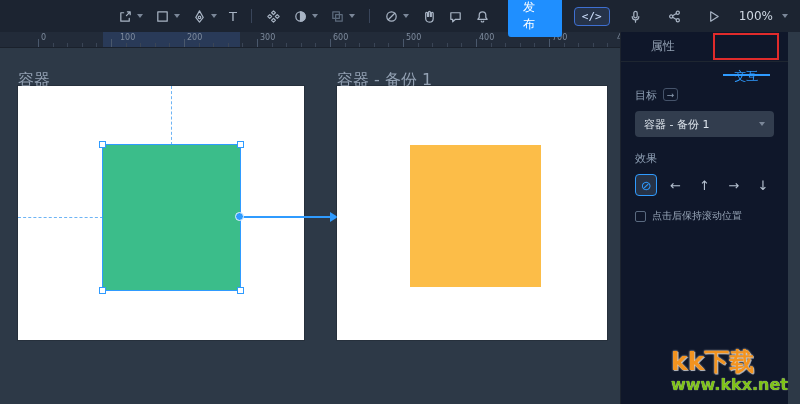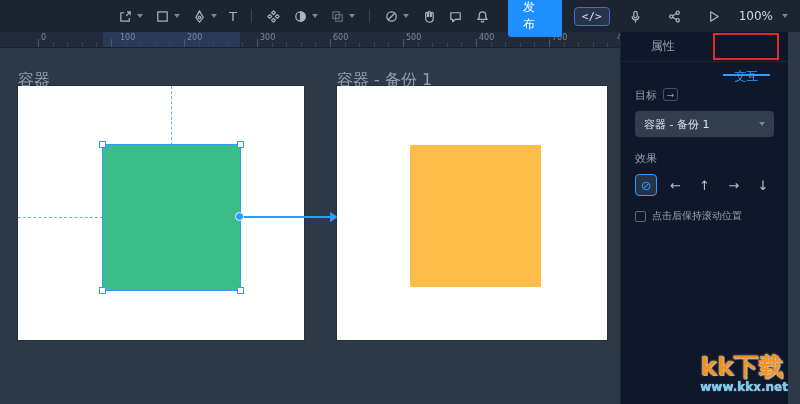--- a/index.html
+++ b/index.html
@@ -75,21 +75,21 @@
             justify-content:center; font-size:13px; color:#b6c2d1; cursor:pointer; }
   .fx-btn.sel { border:1px solid #2f9bff; color:#2f9bff; background:#263246; }
   .chk-row { display:flex; align-items:center; gap:6px; margin-top:13px; }
   .chk { width:11px; height:11px; border:1px solid #5a6a80; border-radius:2px; cursor:pointer; }
   .chk-label { font-size:10px; color:#97a5b7; }
 
   
   .watermark { position:absolute; right:12px; bottom:10px; text-align:left; z-index:50; opacity:.95; }
   .wm-name { font-size:25px; font-weight:bold; color:#ff9a1f;
              text-shadow:0 0 2px #fff,1px 1px 0 rgba(255,255,255,.6); line-height:1.1; }
-  .wm-site { font-size:12px; font-weight:bold; color:#7dd3fc; text-shadow:0 0 1px #fff; }
+  .wm-site { font-size:16px; font-weight:bold; color:#84cc16; text-shadow:0 0 1px #fff; }
 </style>
 </head>
 <body>
 
 <div class="app">
 
   <div class="toolbar">
     <div class="tb-left">
       <span class="tool">
         <svg viewBox="0 0 16 16">

